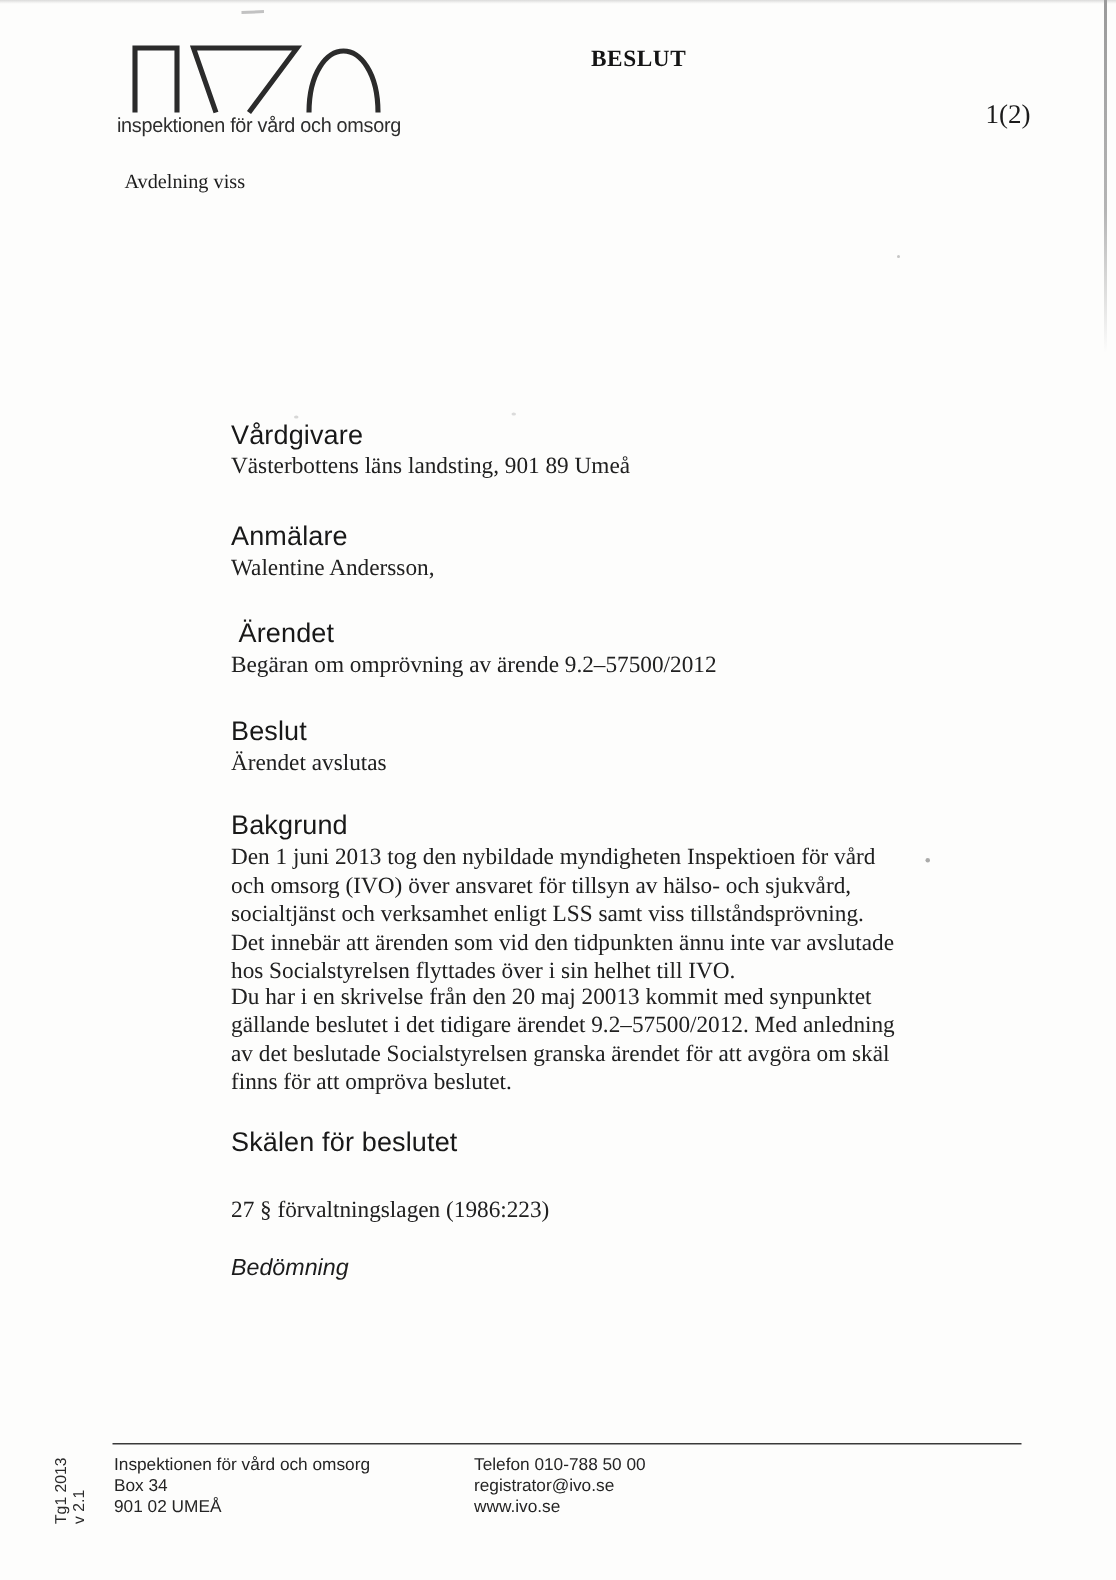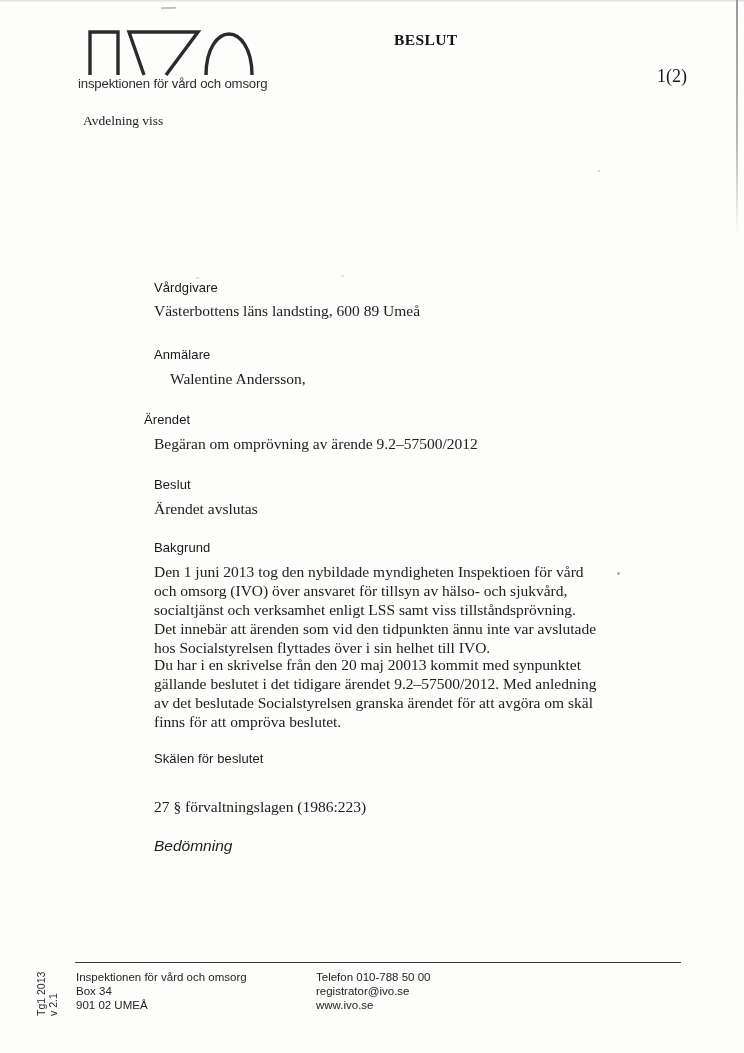--- a/index.html
+++ b/index.html
@@ -18,21 +18,21 @@
     transform:scaleX(0.98); transform-origin:left center; white-space:nowrap;
   }
   .dept { font-size:13.5px; color:#1c1c1c; }
   .doc-type { font-size:15.5px; font-weight:bold; letter-spacing:0.4px; color:#141414; }
   .meta-row { font-size:15px; color:#1b1b1b; white-space:nowrap; }
   .page-num { font-size:18px; color:#1b1b1b; }
 
   
   .sec-h {
     font-family:"Liberation Sans", sans-serif;
-    font-size:13px; font-weight:500; color:#181818; letter-spacing:0.1px;
+    font-size:18px; font-weight:500; color:#181818; letter-spacing:0.1px;
     white-space:nowrap;
   }
   .sec-sub {
     font-family:"Liberation Sans", sans-serif; font-style:italic;
     font-size:15.5px; color:#1c1c1c; white-space:nowrap;
   }
   .body-text {
     font-size:15.5px; line-height:19px; color:#202020;
     white-space:pre-line; width:490px;
   }
@@ -88,26 +88,26 @@
     <div class="logo-tagline" style="margin-top:0px; margin-left:-10px;">inspektionen för vård och omsorg</div>
   </div>
 
   <div class="abs dept" style="left:83px; top:113px;">Avdelning viss</div>
 
   <div class="abs doc-type" style="left:394px; top:31px;">BESLUT</div>
 
   <div class="abs page-num" style="left:657px; top:66px;">1(2)</div>
 
   <div class="abs sec-h" style="left:154px; top:280px;">Vårdgivare</div>
-  <div class="abs body-text" style="left:154px; top:301px;">Västerbottens läns landsting, 600 89 Umeå</div>
+  <div class="abs body-text" style="left:154px; top:301px;">Västerbottens läns landsting, 901 89 Umeå</div>
 
   <div class="abs sec-h" style="left:154px; top:347px;">Anmälare</div>
-  <div class="abs body-text" style="left:170px; top:369px;">Walentine Andersson,</div>
+  <div class="abs body-text" style="left:154px; top:369px;">Walentine Andersson,</div>
 
-  <div class="abs sec-h" style="left:144px; top:412px;">Ärendet</div>
+  <div class="abs sec-h" style="left:159px; top:412px;">Ärendet</div>
   <div class="abs body-text" style="left:154px; top:434px;">Begäran om omprövning av ärende 9.2–57500/2012</div>
 
   <div class="abs sec-h" style="left:154px; top:477px;">Beslut</div>
   <div class="abs body-text" style="left:154px; top:499px;">Ärendet avslutas</div>
 
   <div class="abs sec-h" style="left:154px; top:540px;">Bakgrund</div>
   <div class="abs body-text" style="left:154px; top:562px;">Den 1 juni 2013 tog den nybildade myndigheten Inspektioen för vård
 och omsorg (IVO) över ansvaret för tillsyn av hälso- och sjukvård,
 socialtjänst och verksamhet enligt LSS samt viss tillståndsprövning.
 Det innebär att ärenden som vid den tidpunkten ännu inte var avslutade

